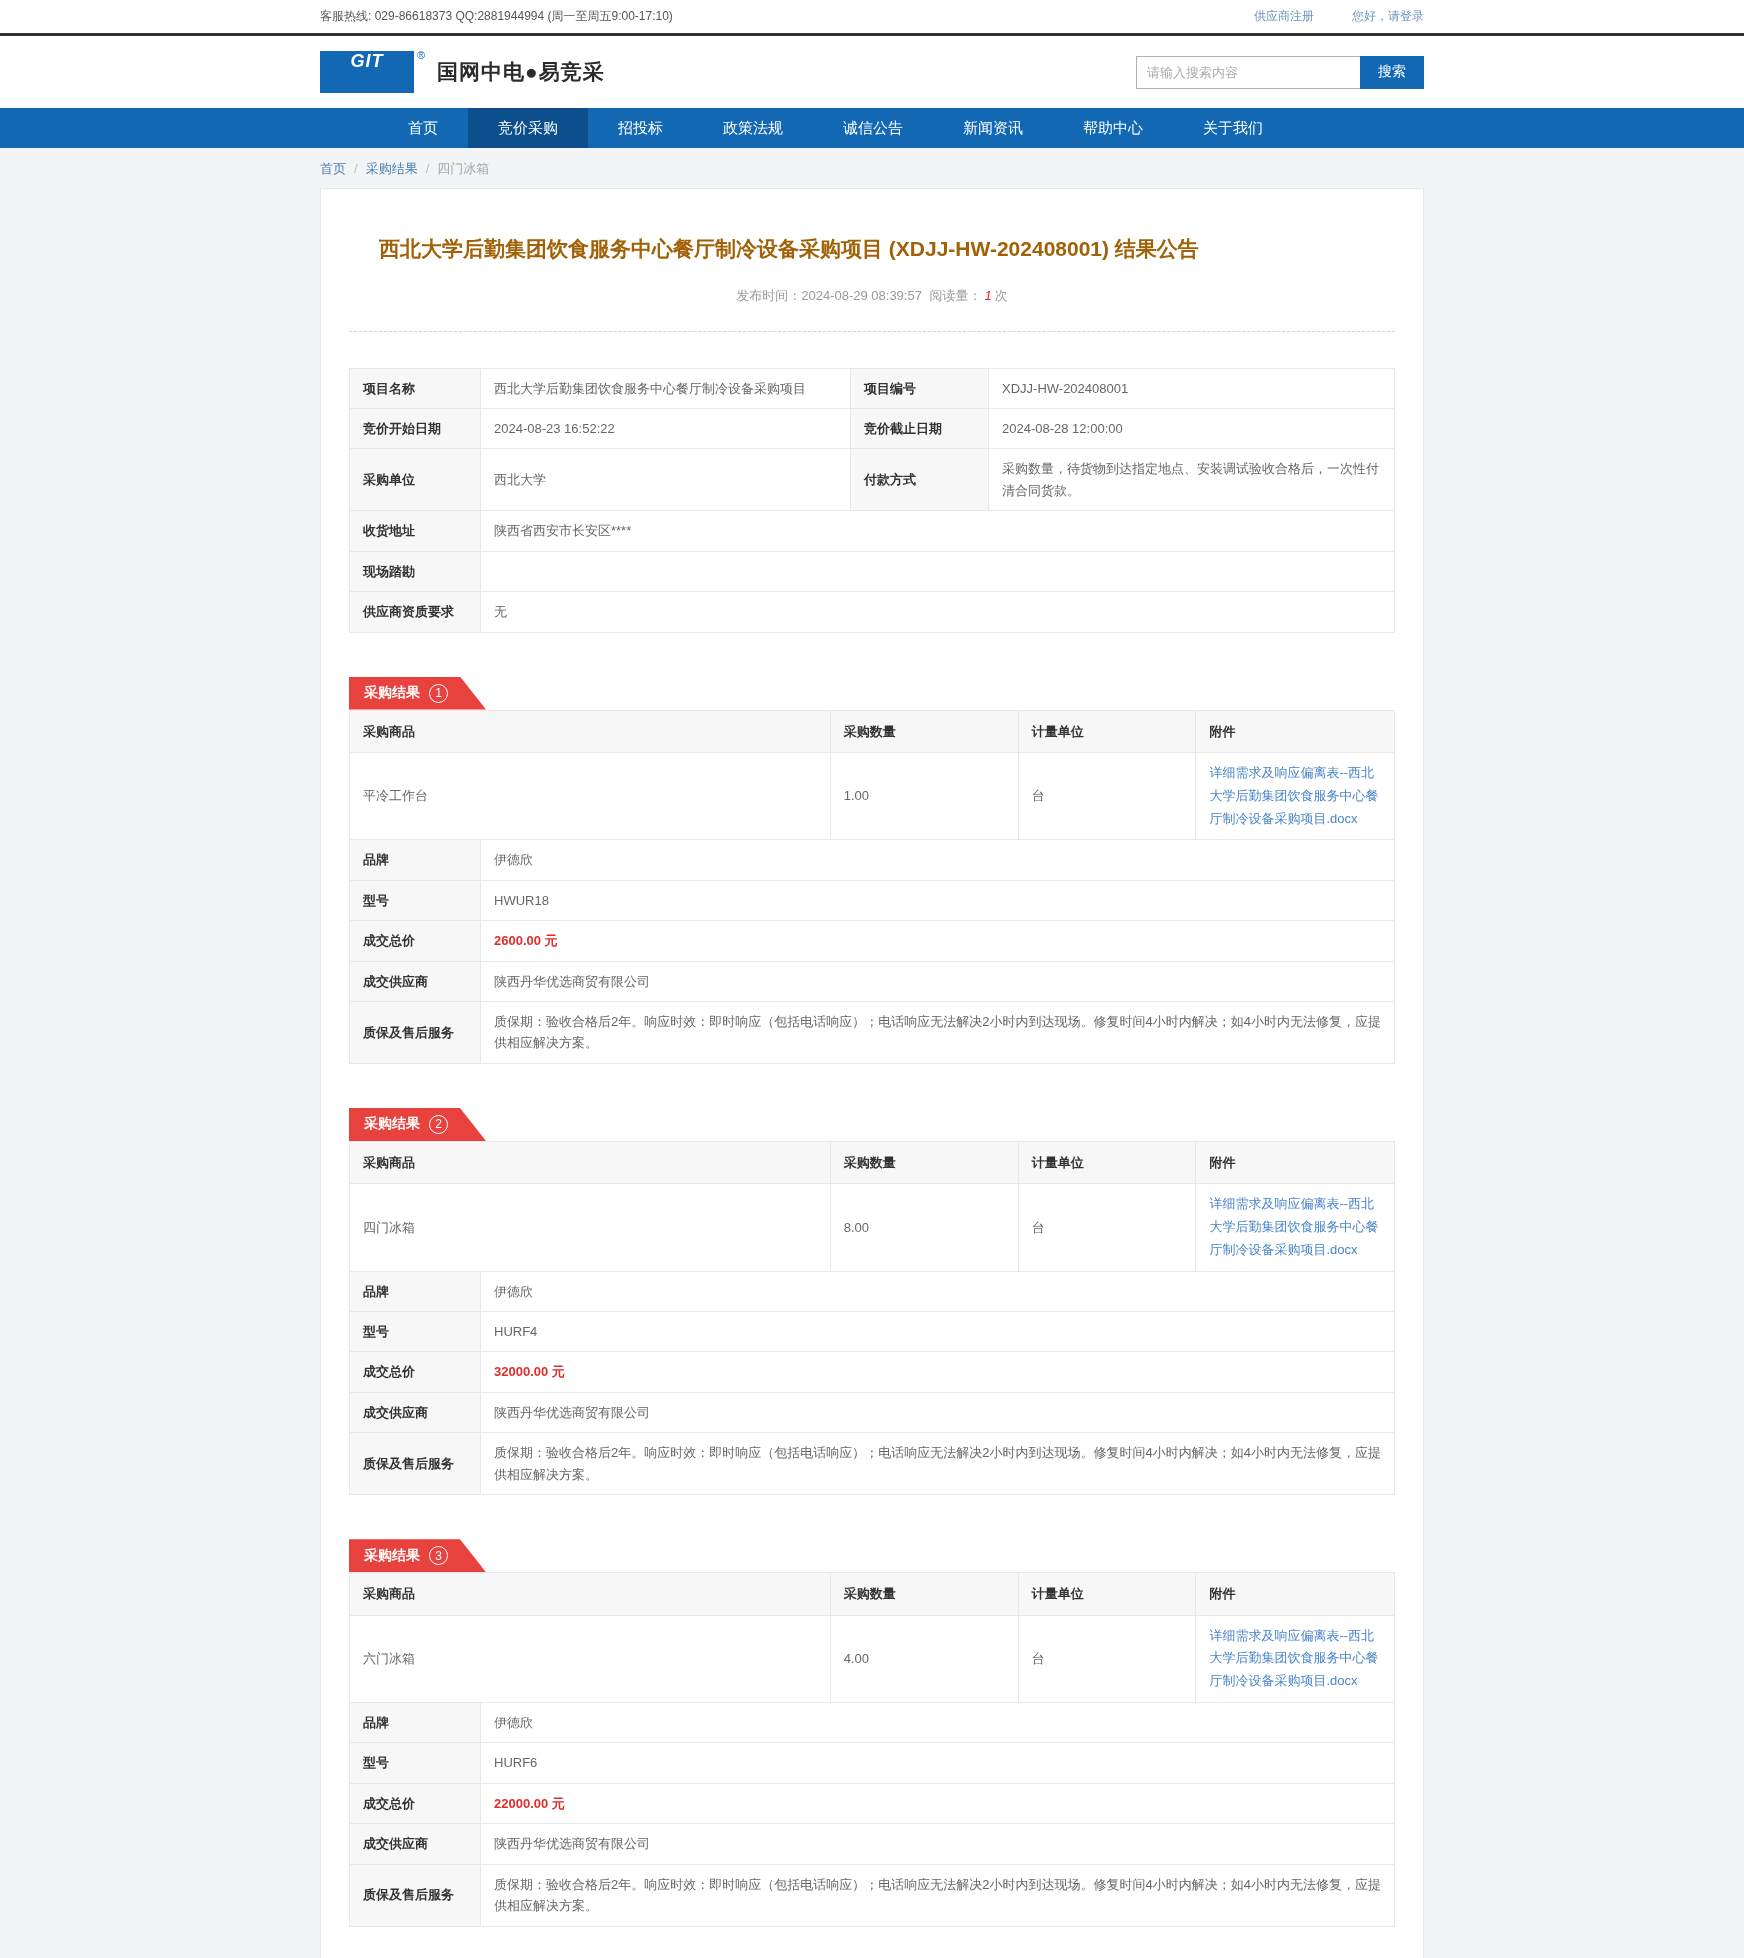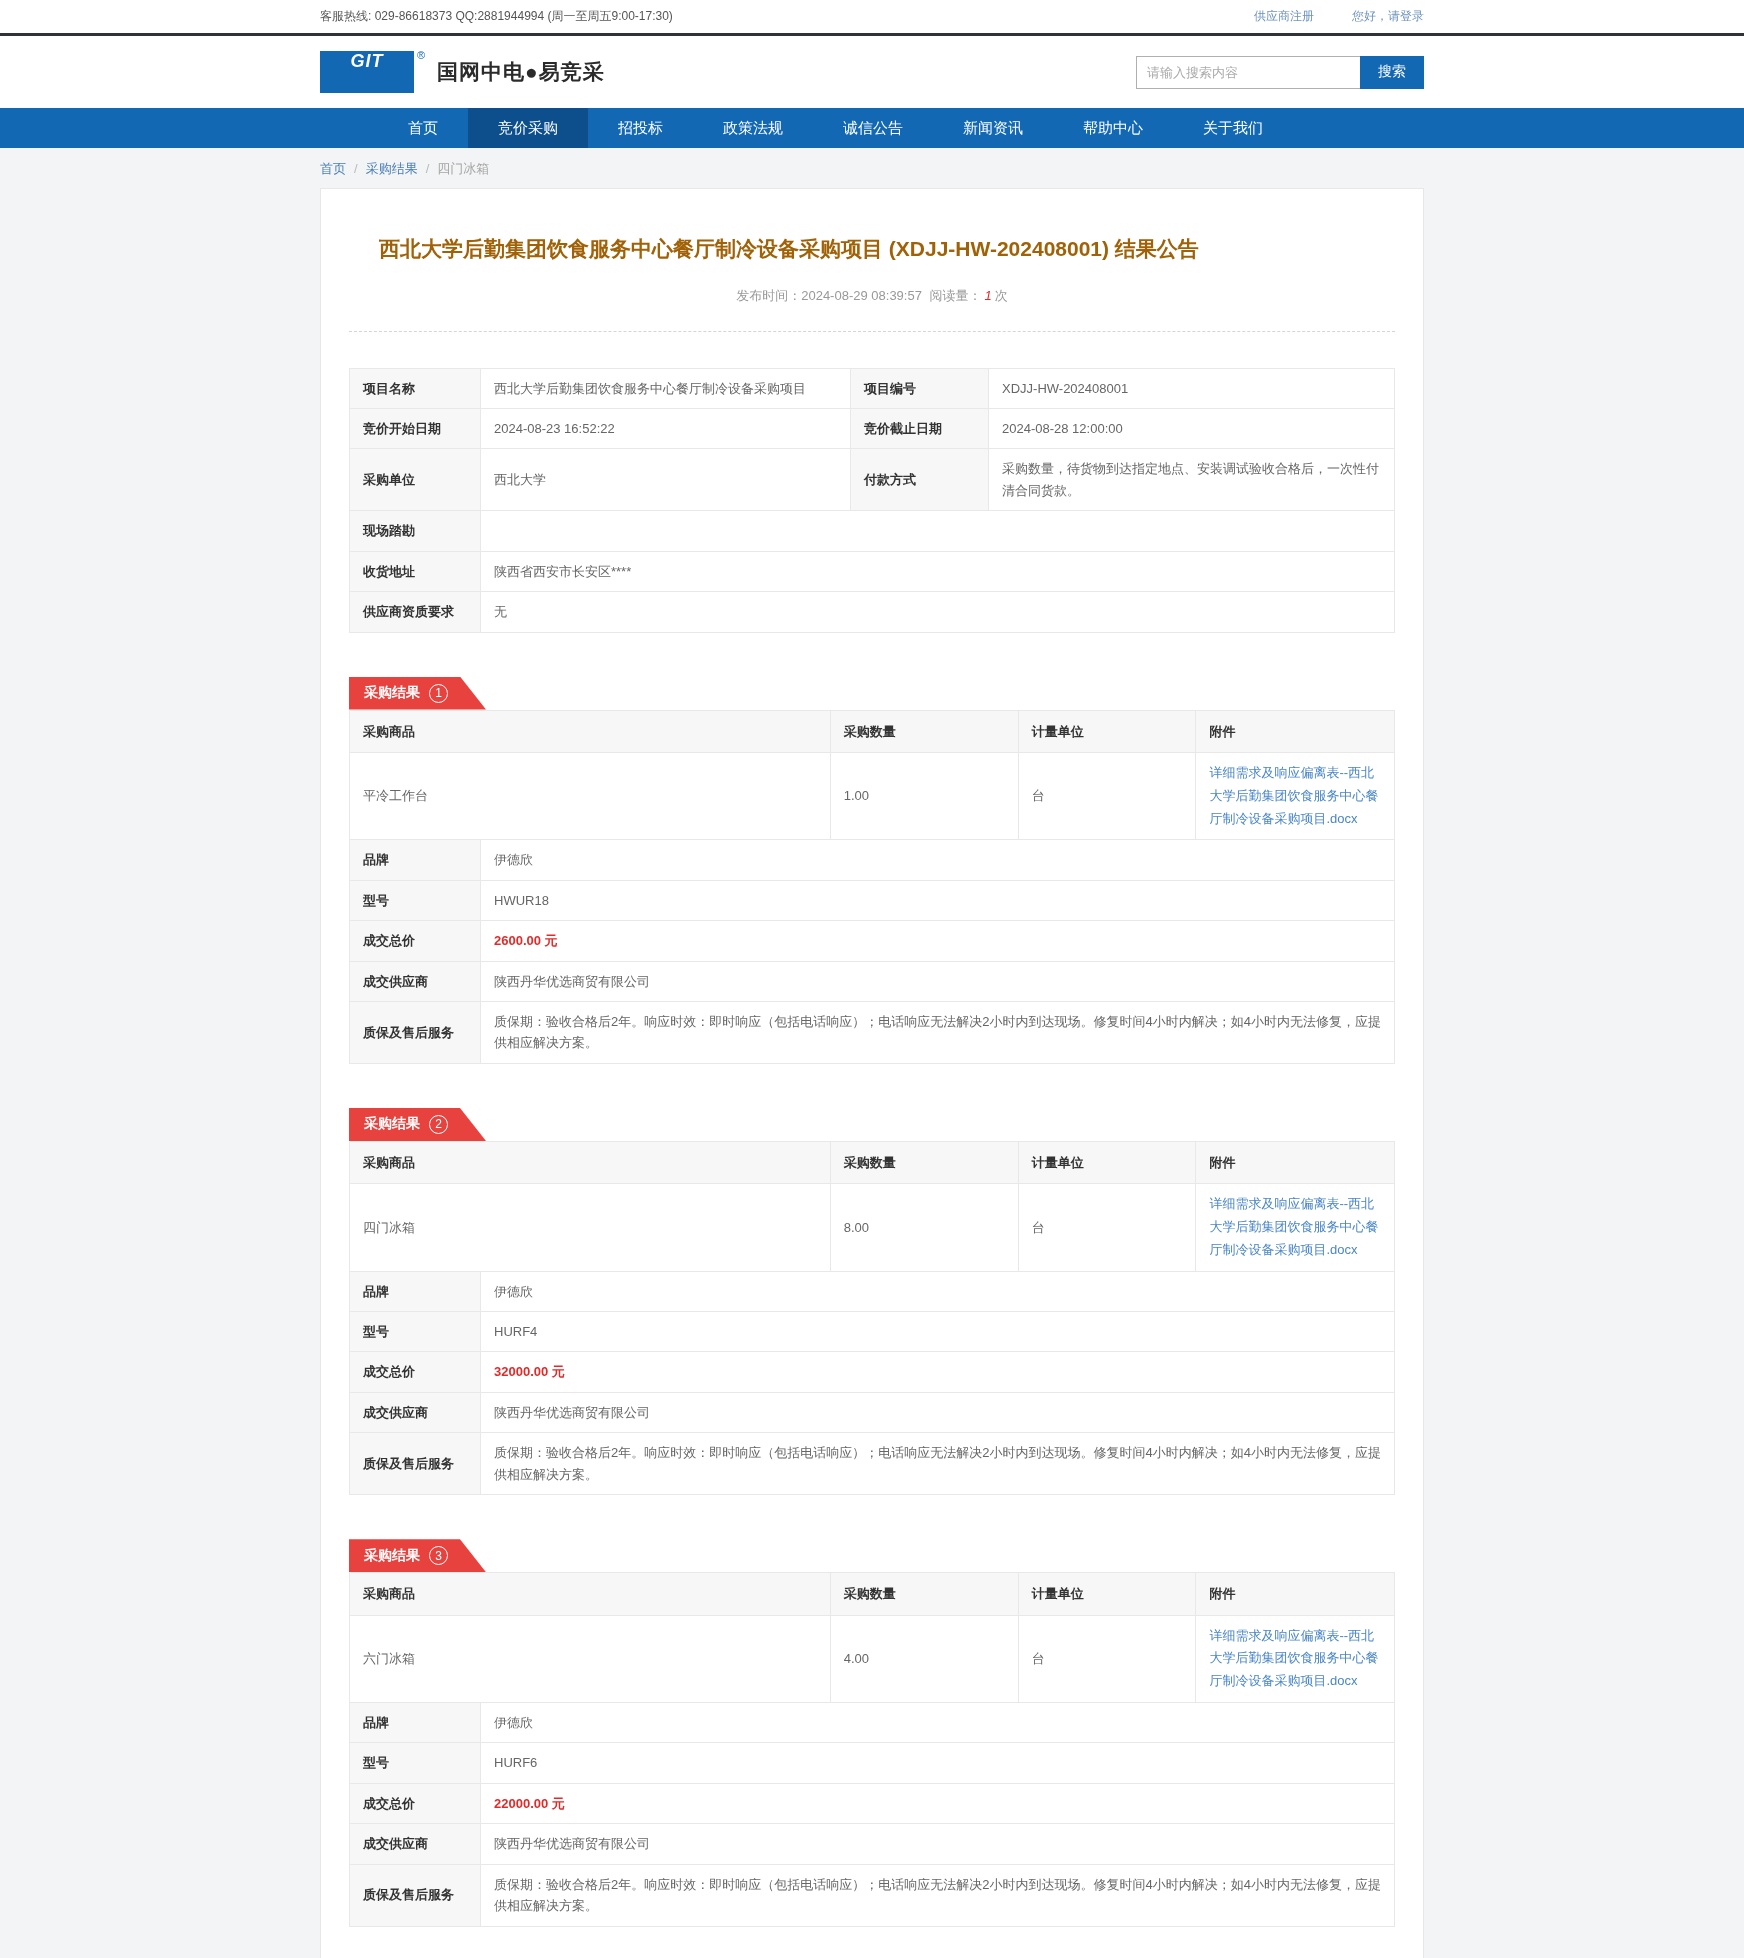--- a/index.html
+++ b/index.html
@@ -64,21 +64,21 @@
   .result-table td.product-cell { height:78px; }
   .attach { color:#4a86c6; cursor:pointer; text-decoration:none; display:block; line-height:1.75; }
   .detail-table { margin-top:-1px; }
   .detail-table td.lbl { width:131px; }
 </style>
 </head>
 <body>
 
 <div class="topbar">
   <div class="container topbar-inner">
-    <span>客服热线: 029-86618373 QQ:2881944994 (周一至周五9:00-17:30)</span>
+    <span>客服热线: 029-86618373 QQ:2881944994 (周一至周五9:00-17:10)</span>
     <span class="topbar-links">
       <a>供应商注册</a>
       <a>您好，请登录</a>
     </span>
   </div>
 </div>
 
 <div class="header">
   <div class="container header-inner">
     <div class="logo-box">
@@ -143,26 +143,26 @@
       <td class="lbl">竞价截止日期</td>
       <td>2024-08-28 12:00:00</td>
     </tr>
     <tr>
       <td class="lbl">采购单位</td>
       <td>西北大学</td>
       <td class="lbl">付款方式</td>
       <td>采购数量，待货物到达指定地点、安装调试验收合格后，一次性付清合同货款。</td>
     </tr>
     <tr>
+      <td class="lbl">收货地址</td>
+      <td colspan="3">陕西省西安市长安区****</td>
+    </tr>
+    <tr>
       <td class="lbl">现场踏勘</td>
       <td colspan="3"></td>
-    </tr>
-    <tr>
-      <td class="lbl">收货地址</td>
-      <td colspan="3">陕西省西安市长安区****</td>
     </tr>
     <tr>
       <td class="lbl">供应商资质要求</td>
       <td colspan="3">无</td>
     </tr>
   </tbody>
       </table>
 
   <div class="result">
     <div class="ribbon">

